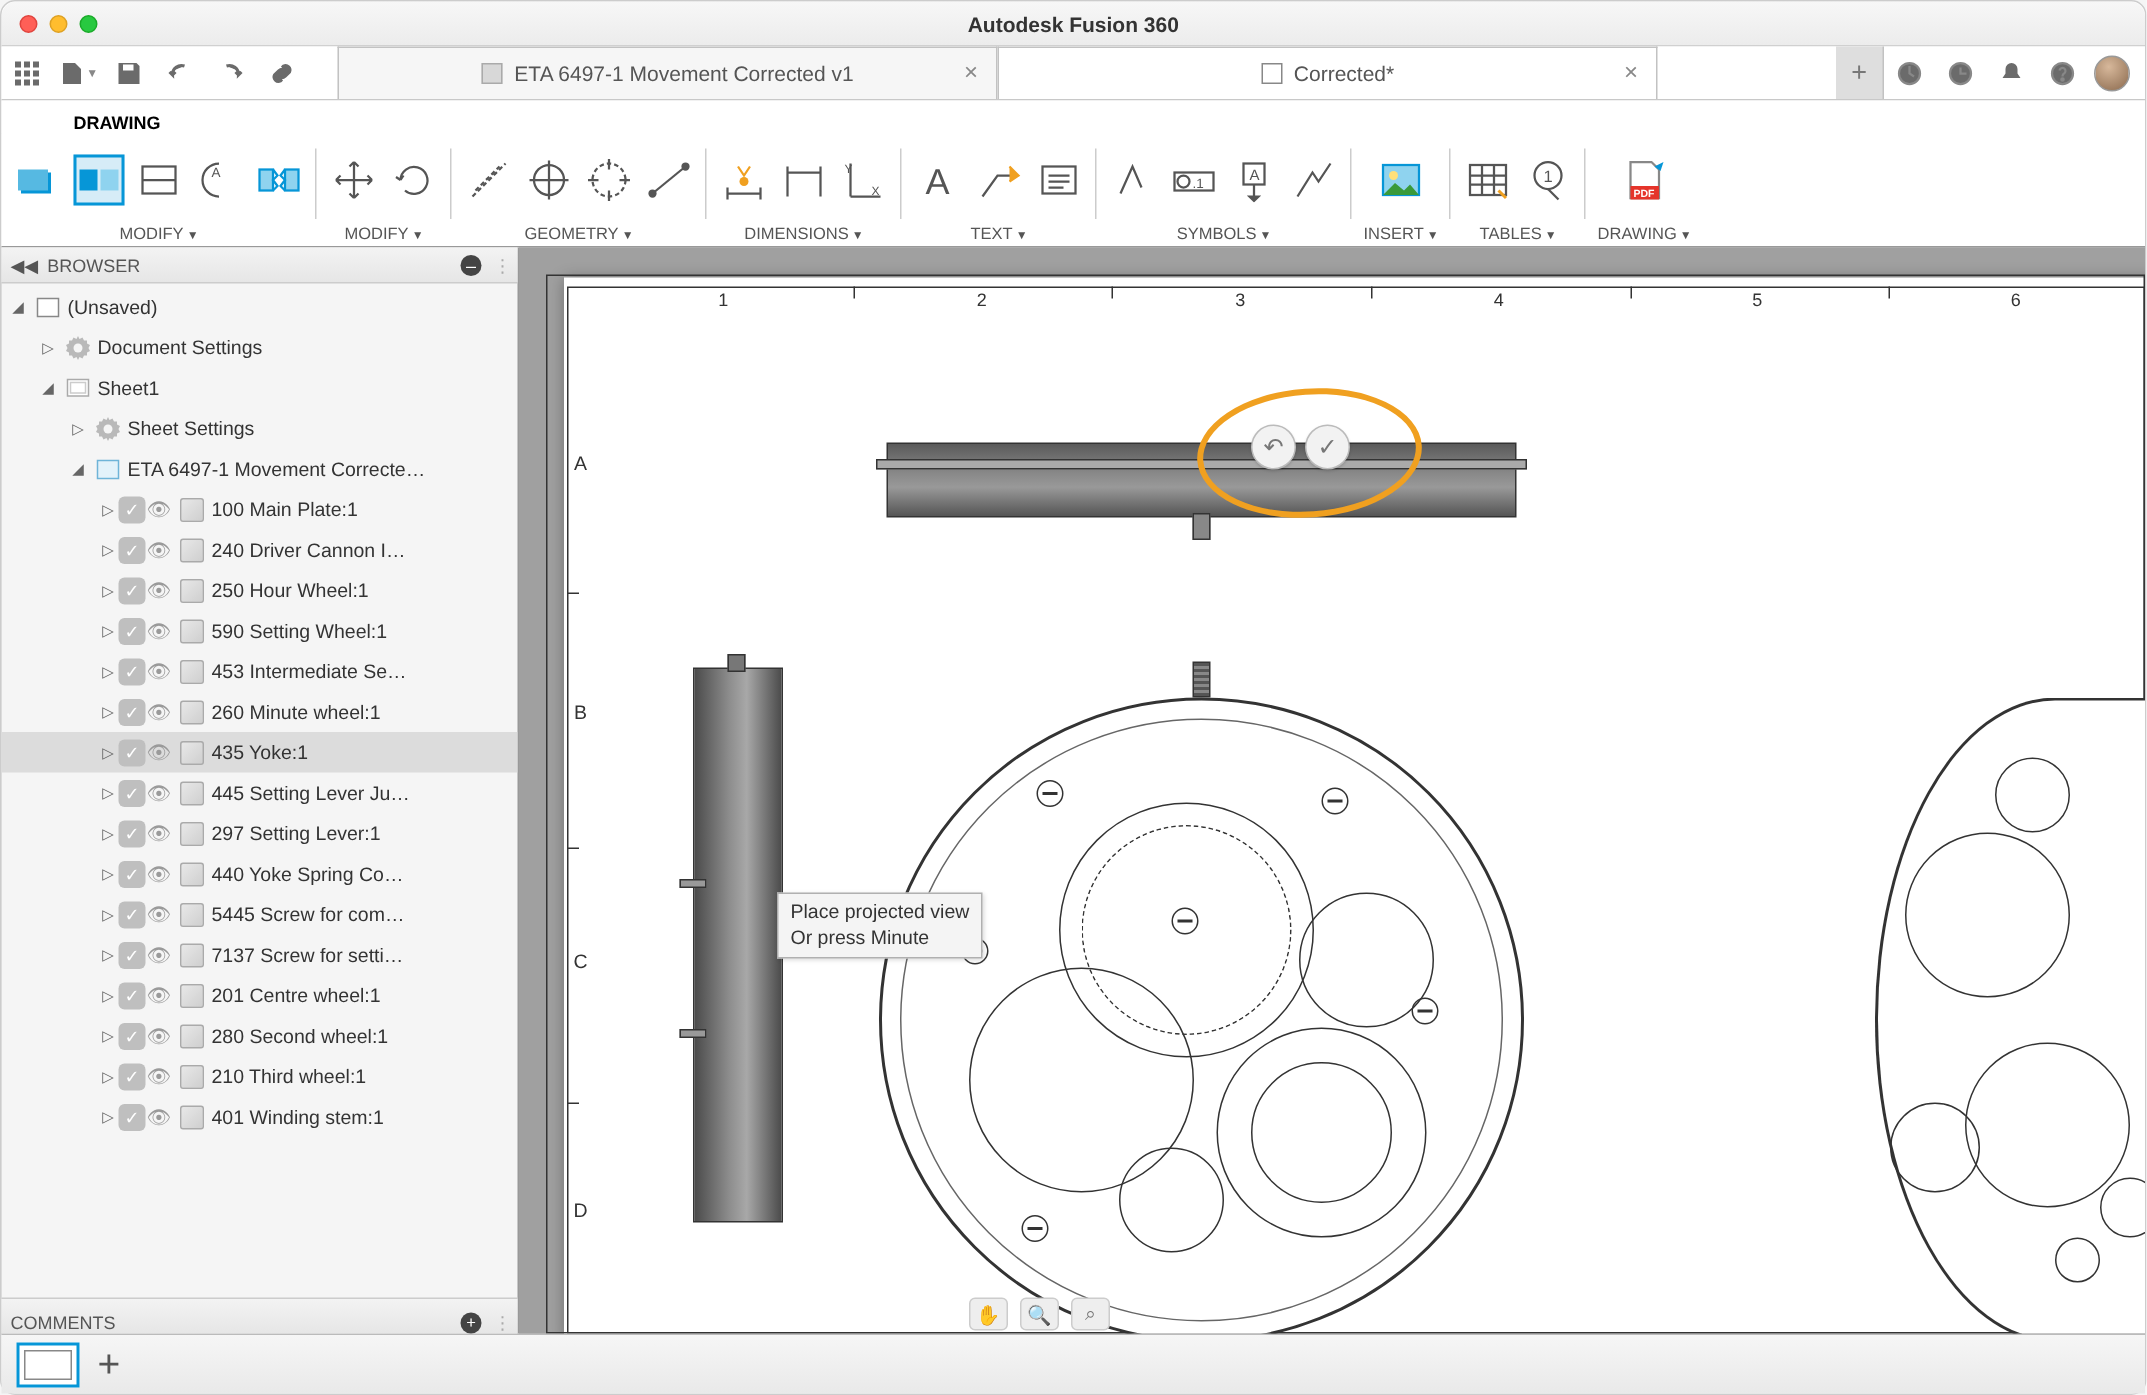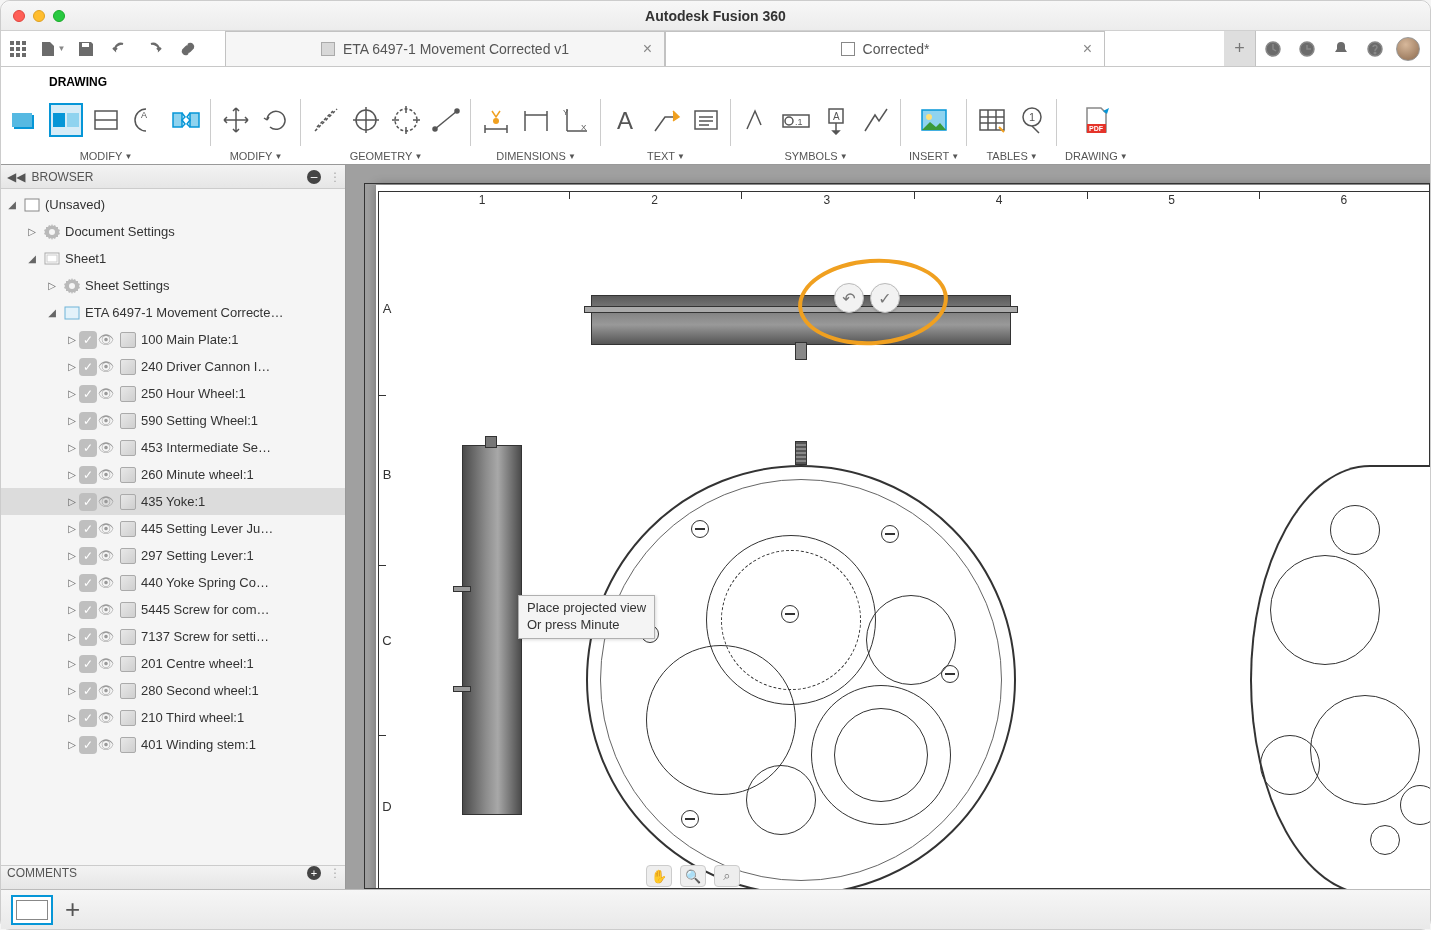--- a/index.html
+++ b/index.html
@@ -56,21 +56,21 @@
 .tnode { display: flex; align-items: center; height: 27px; white-space: nowrap; overflow: hidden; }
 .tnode .tw { width: 14px; text-align: center; color: #666; font-size: 10px; }
 .tnode .ico { width: 18px; height: 18px; margin: 0 4px; display: flex; align-items: center; justify-content: center; }
 .tnode .lbl { overflow: hidden; text-overflow: ellipsis; }
 .tnode.sel { background: #dcdcdc; }
 .gear-ico { width: 18px; height: 18px; }
 .gear-ico svg { width: 18px; height: 18px; fill: #b9b9b9; }
 .check { width: 18px; height: 18px; border-radius: 4px; background: #bfbfbf; color: #fff; display: flex; align-items: center; justify-content: center; font-size: 12px; }
 .eye { color: #9a9a9a; width: 18px; text-align: center; }
 .component-ico { width: 16px; height: 16px; background: linear-gradient(135deg,#e8e8e8,#cfcfcf); border: 1px solid #aaa; border-radius: 2px; }
-.comments-bar { height: 24px; background: linear-gradient(#f3f3f3,#e6e6e6); border-top: 1px solid #ccc; display: flex; align-items: flex-start; padding: 0 6px; font-size: 12px; color: #555; position: relative; }
+.comments-bar { height: 24px; background: linear-gradient(#f3f3f3,#e6e6e6); border-top: 1px solid #ccc; display: flex; align-items: flex-end; padding: 0 6px; font-size: 12px; color: #555; position: relative; }
 .comments-bar .plus { position: absolute; right: 24px; width: 14px; height: 14px; border-radius: 50%; background: #444; color: #fff; display: flex; align-items: center; justify-content: center; font-size: 11px; line-height: 1; }
 
 
 .canvas-wrap { flex: 1; position: relative; overflow: hidden; background: #a0a0a0; }
 .paper { position: absolute; left: 30px; top: 20px; right: -60px; bottom: -6px; background: #fff; box-shadow: 0 0 10px rgba(0,0,0,0.3); }
 .frame { position: absolute; left: 32px; top: 26px; right: 0; bottom: 0; border: 1.5px solid #333; }
 .frame-inner { position: absolute; inset: 18px 0 0 18px; border: 1px solid #333; }
 .col-lbls { position: absolute; left: 50px; top: 28px; right: 0; height: 16px; display: flex; }
 .col-lbls div { flex: 1; text-align: center; font-size: 12px; color: #333; }
 .row-lbls { position: absolute; left: 33px; top: 60px; bottom: 0; width: 16px; display: flex; flex-direction: column; }

